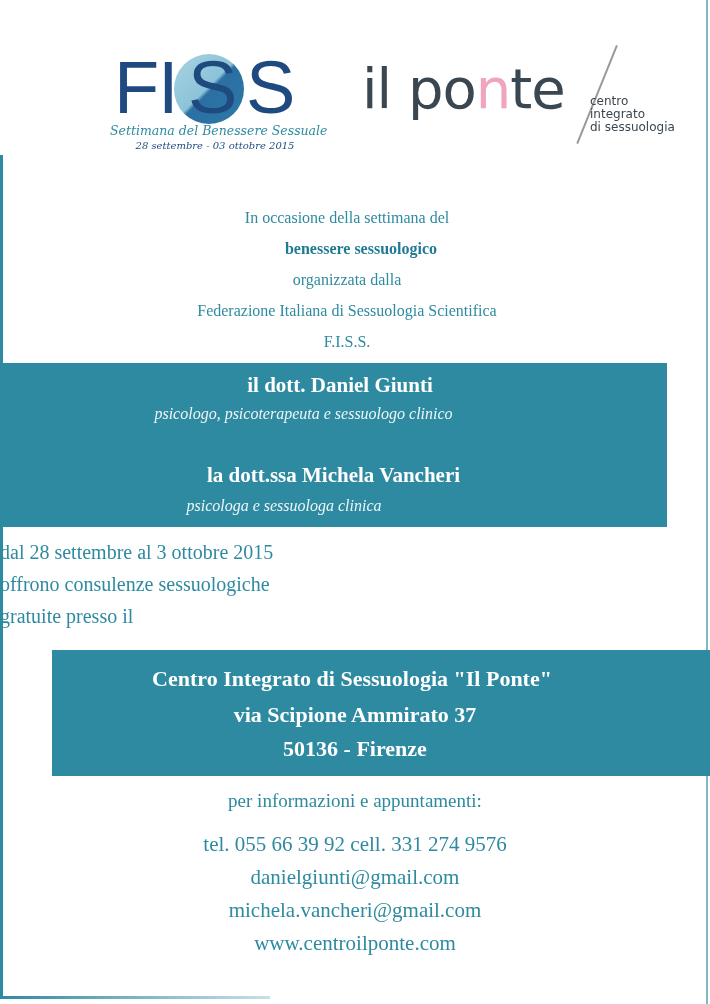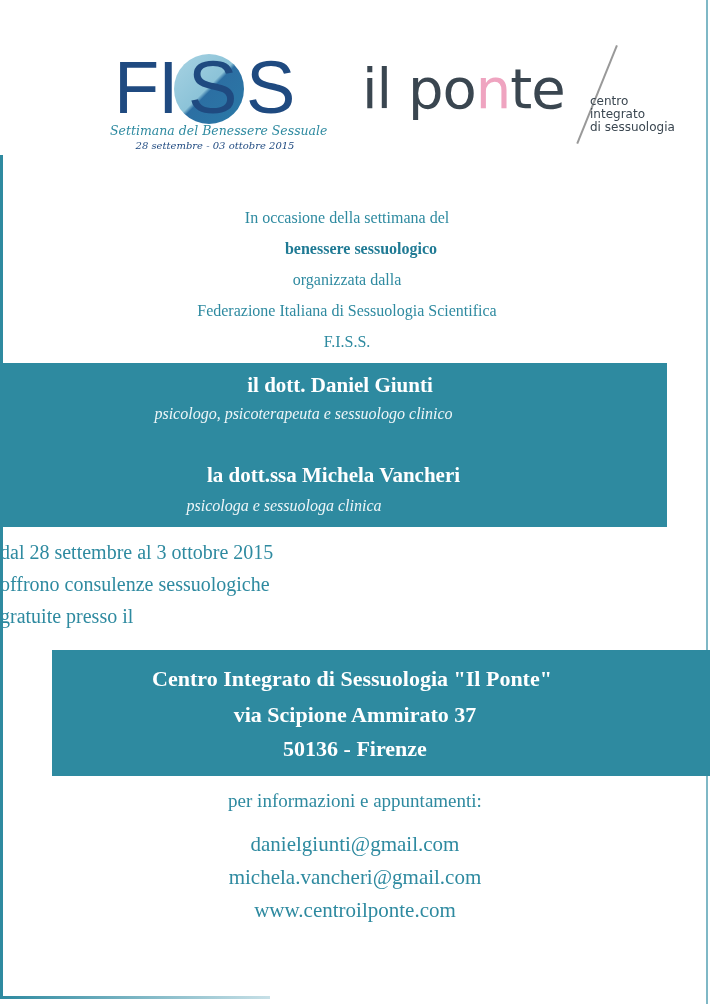--- a/index.html
+++ b/index.html
@@ -103,16 +103,17 @@
 </div>
 
 <div class="band2">
   <div class="line b2l1">Centro Integrato di Sessuologia "Il Ponte"</div>
   <div class="line b2l2">via Scipione Ammirato 37</div>
   <div class="line b2l3">50136 - Firenze</div>
 </div>
 
 <div class="info-head">per informazioni e appuntamenti:</div>
 <div class="contacts">
+  <div>tel. 055 66 39 92 cell. 331 274 9576</div>
   <div>danielgiunti@gmail.com</div>
   <div>michela.vancheri@gmail.com</div>
   <div>www.centroilponte.com</div>
 </div>
 
 </body></html>

